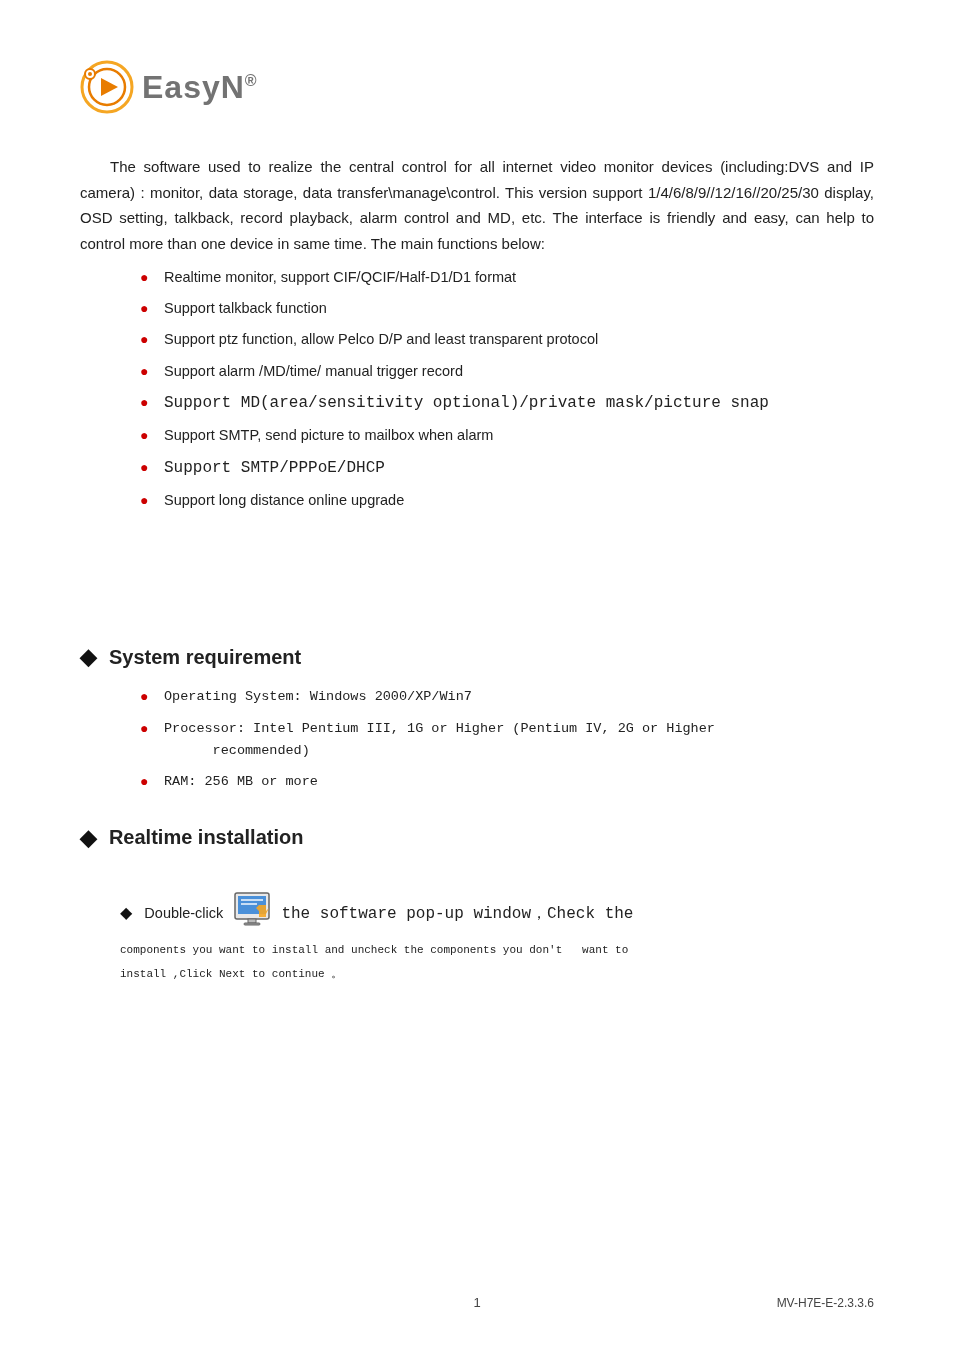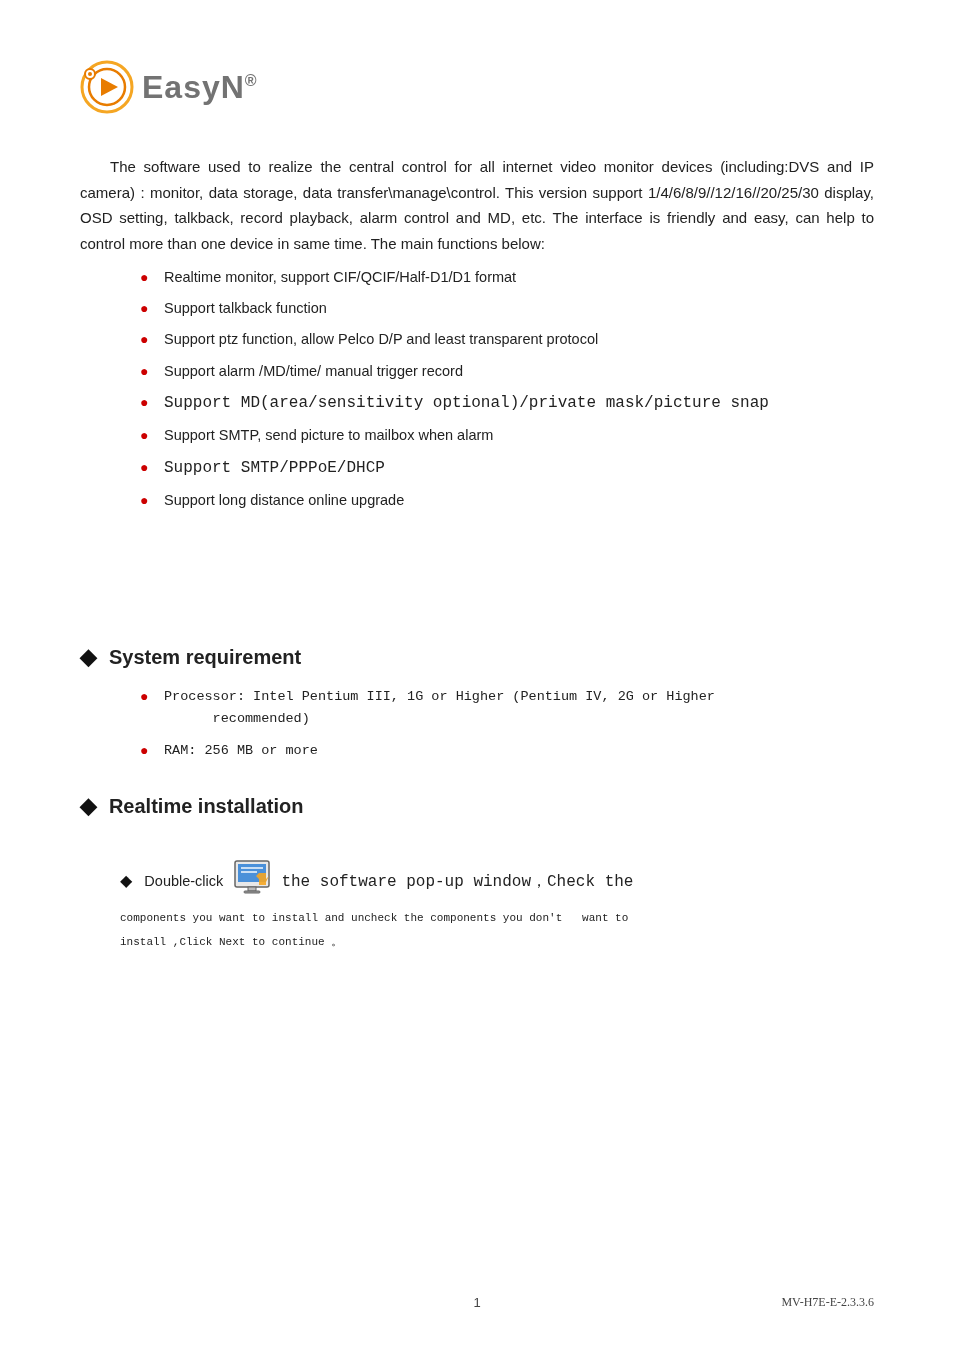--- a/index.html
+++ b/index.html
@@ -169,21 +169,21 @@
       font-family: Arial, sans-serif;
       font-size: 13px;
       color: #444;
       flex: 1;
       text-align: center;
     }
 
     .version-text {
       position: absolute;
       right: 80px;
-      font-family: Liberation Serif, serif;
+      font-family: Liberation Sans, sans-serif;
       font-size: 12px;
       color: #444;
     }
 
     .spacer {
       height: 40px;
     }
 
     .install-full-para {
       font-family: Arial, sans-serif;
@@ -230,20 +230,21 @@
 
   <div class="spacer"></div>
   <div class="spacer"></div>
 
   <div class="section-heading">
     <span class="diamond-icon">◆</span>
     <span>System requirement</span>
   </div>
 
   <ul class="req-list">
+    <li>Operating System: Windows 2000/XP/Win7</li>
     <li>Processor: Intel Pentium III, 1G or Higher (Pentium IV, 2G or Higher<br>&nbsp;&nbsp;&nbsp;&nbsp;&nbsp;&nbsp;recommended)</li>
     <li>RAM: 256 MB or more</li>
   </ul>
 
   <div class="install-section">
     <div class="section-heading">
       <span class="diamond-icon">◆</span>
       <span>Realtime installation</span>
     </div>
 

